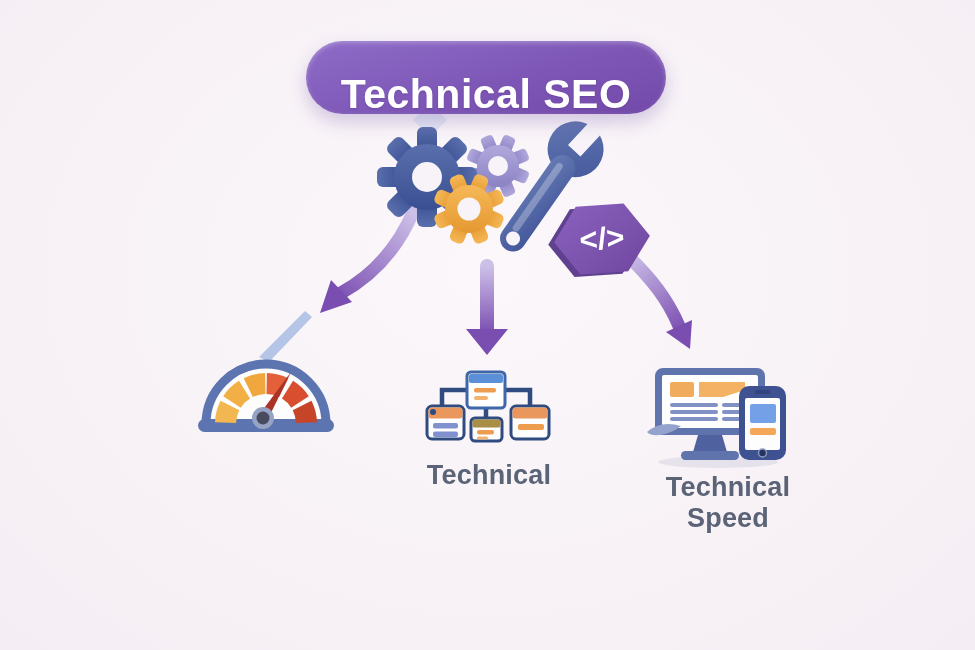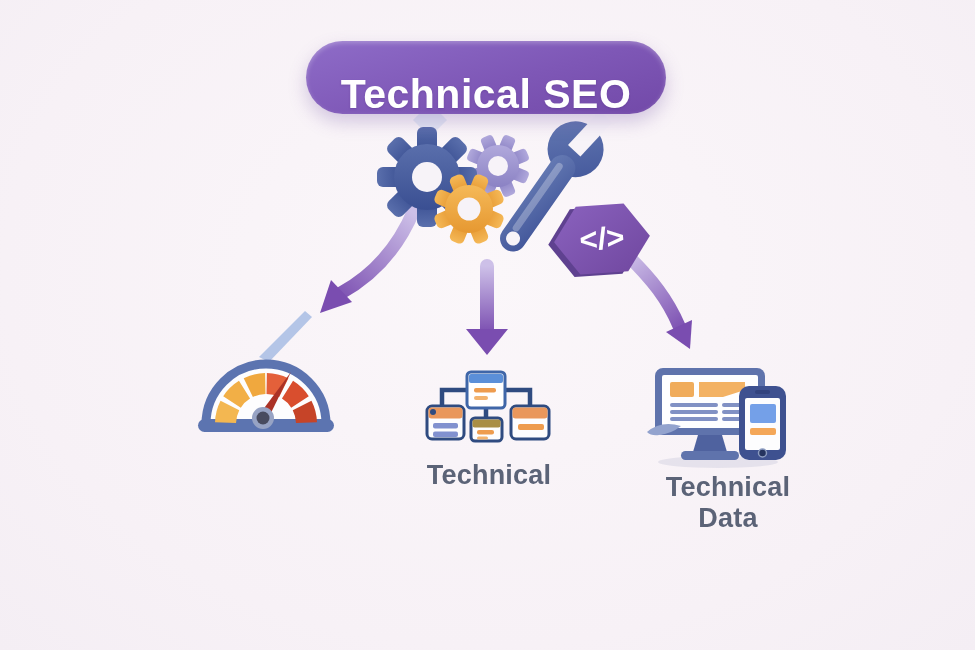--- a/index.html
+++ b/index.html
@@ -218,16 +218,16 @@
 
   <div id="banner">
     <span class="title">Technical SEO</span>
   </div>
 
   <div class="label" id="label-crawling">
     <div>Technical</div>
   </div>
   <div class="label" id="label-structured">
     <div>Technical</div>
-    <div>Data</div>
+    <div>Speed</div>
   </div>
 
 </div>
 
 </body></html>

